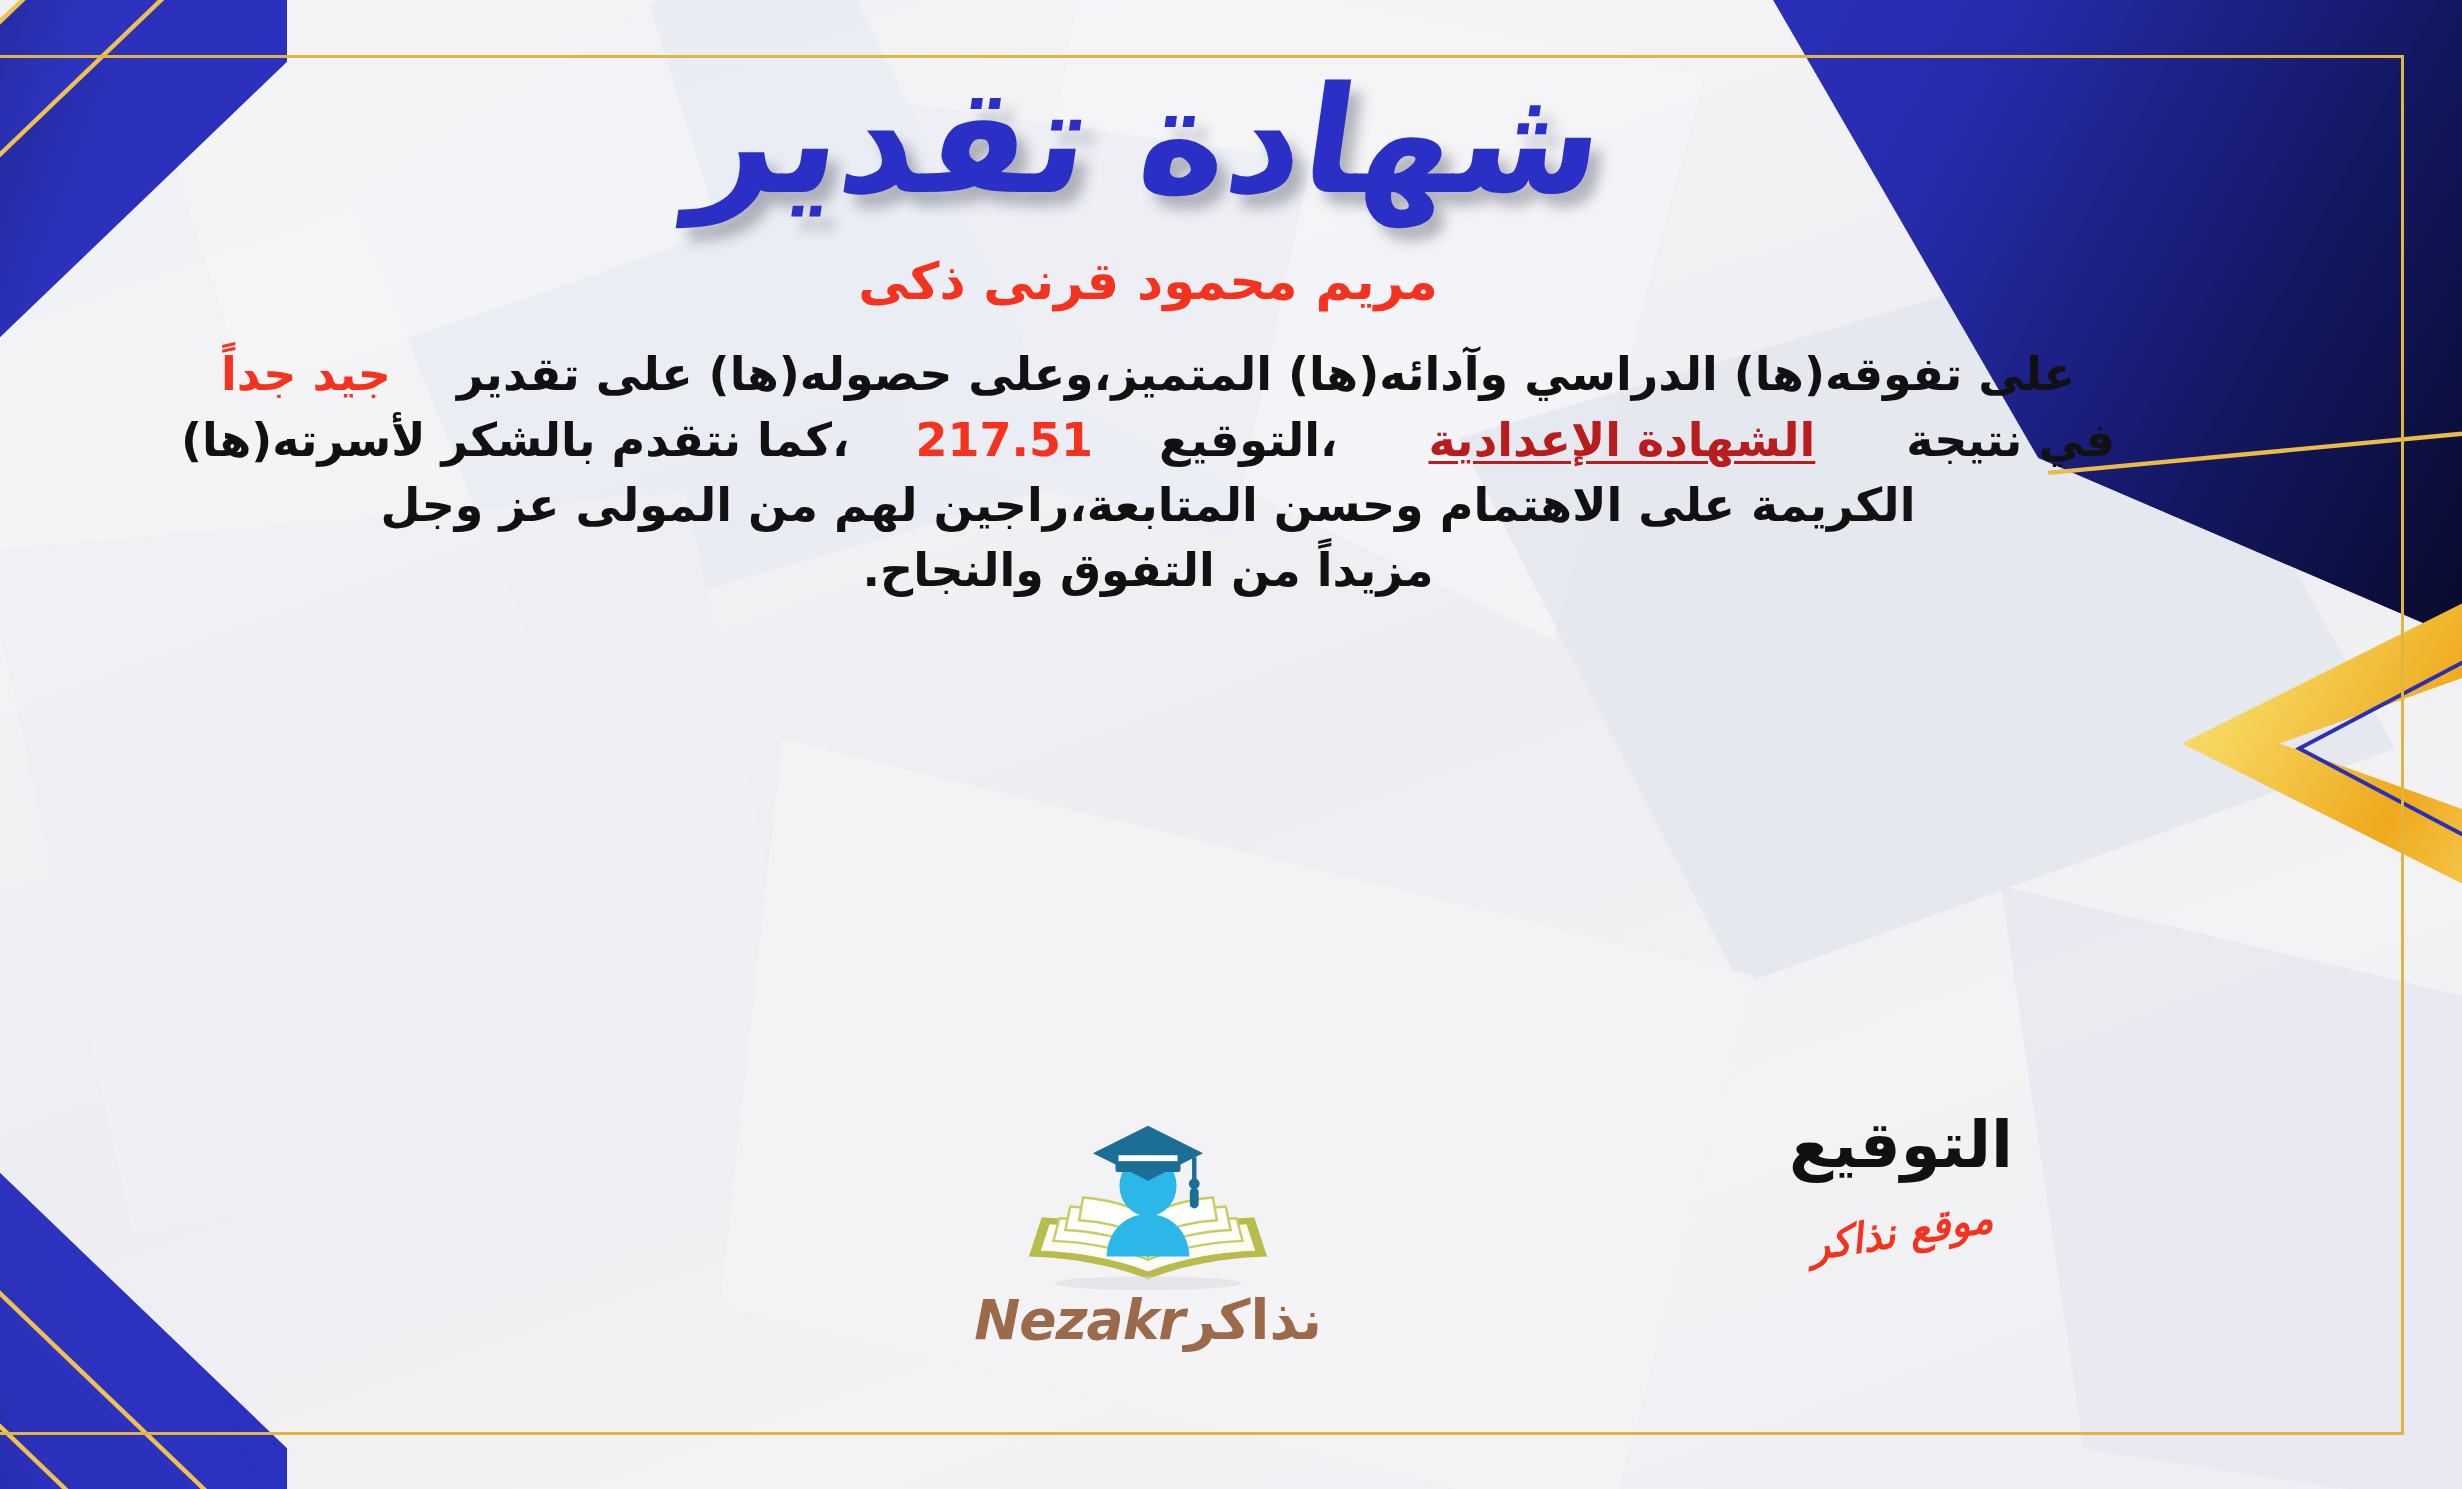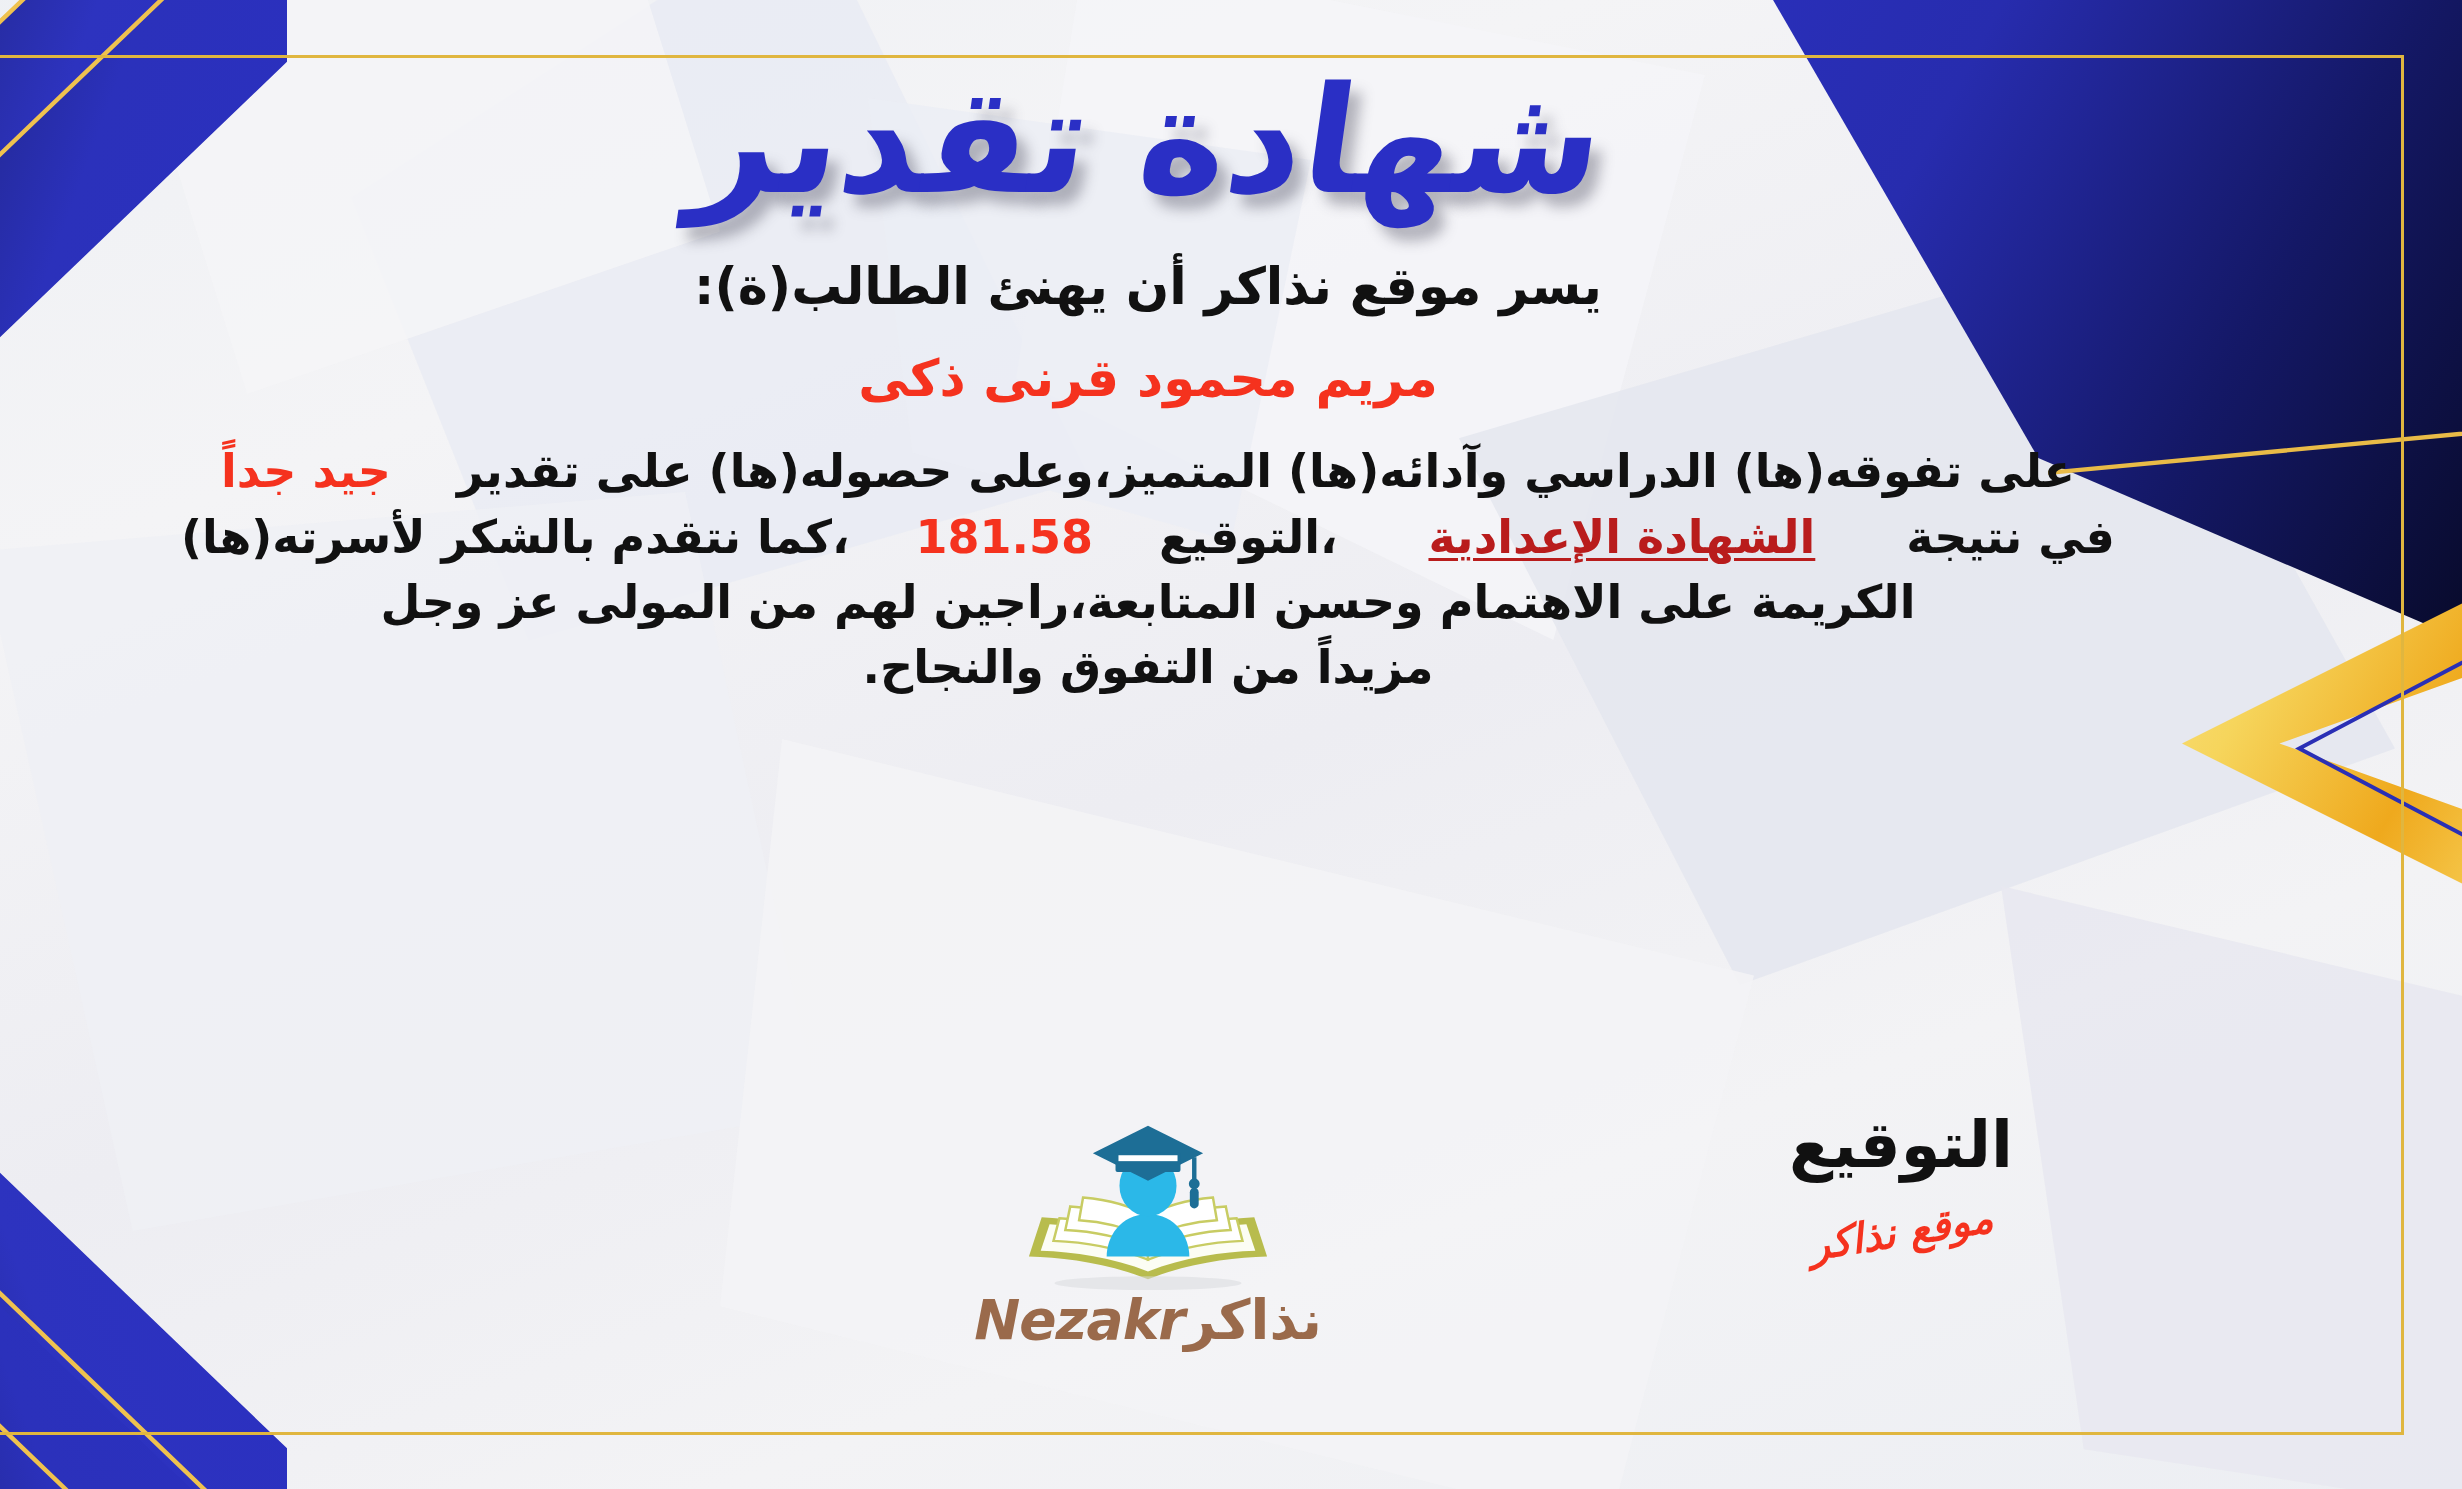--- a/index.html
+++ b/index.html
@@ -262,38 +262,37 @@
       <polyline points="130,1040 625,565 1120,1040" fill="none" stroke="#efc24f" stroke-width="9"></polyline>
     </svg>
   </div>
 
   <div class="gold-frame"></div>
 
   <div class="content">
 
     <div class="cert-title">شهادة تقدير</div>
 
-    <div class="greeting">يسر موقع نذاكر أن يهنئ الطالب(ة):</div>
 
     <div class="student-name">مريم محمود قرنى ذكى</div>
 
     <div class="body-para">
       <div class="line">
         <span>على تفوقه(ها) الدراسي وآدائه(ها) المتميز،وعلى حصوله(ها) على تقدير</span>
         <span class="sp-mid"></span>
         <span class="hl">جيد جداً</span>
       </div>
       <div class="line">
         <span>في نتيجة</span>
         <span class="sp-wide"></span>
         <span class="hl-u">الشهادة الإعدادية</span>
         <span class="sp-wide"></span>
         <span>،التوقيع</span>
         <span class="sp-mid"></span>
-        <span class="hl">181.58</span>
+        <span class="hl">217.51</span>
         <span class="sp-mid"></span>
         <span>،كما نتقدم بالشكر لأسرته(ها)</span>
       </div>
       <div class="line">الكريمة على الاهتمام وحسن المتابعة،راجين لهم من المولى عز وجل</div>
       <div class="line">مزيداً من التفوق والنجاح.</div>
     </div>
 
   </div>
 
   <div class="footer">

